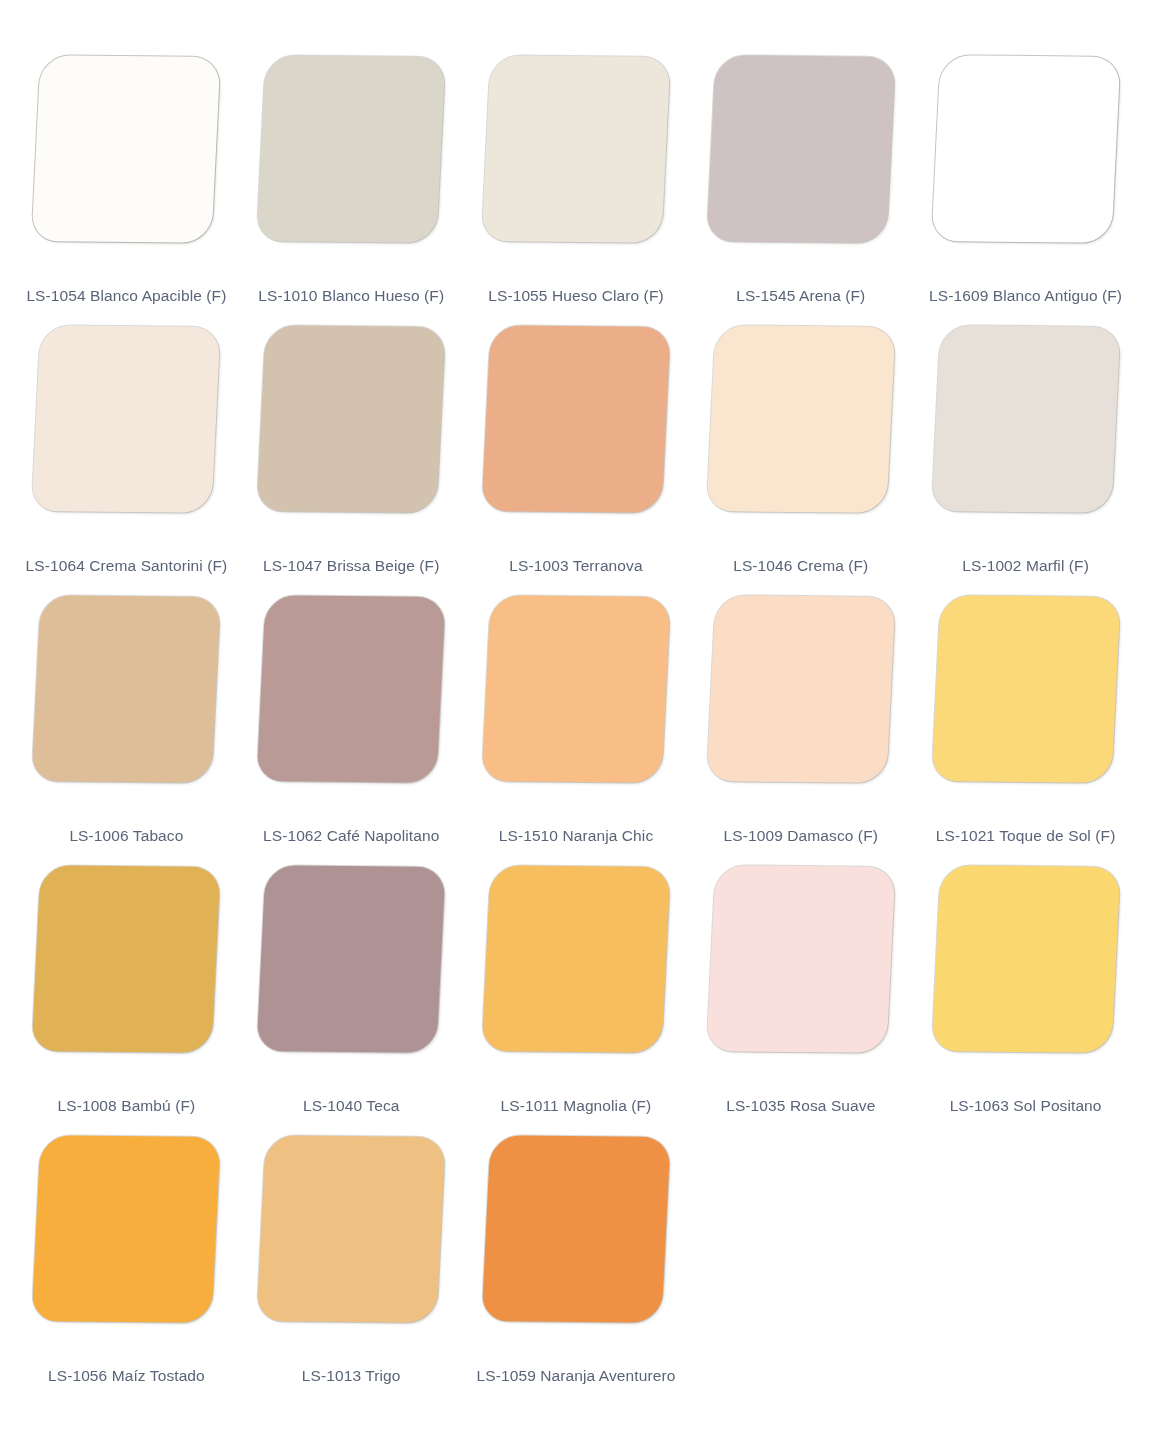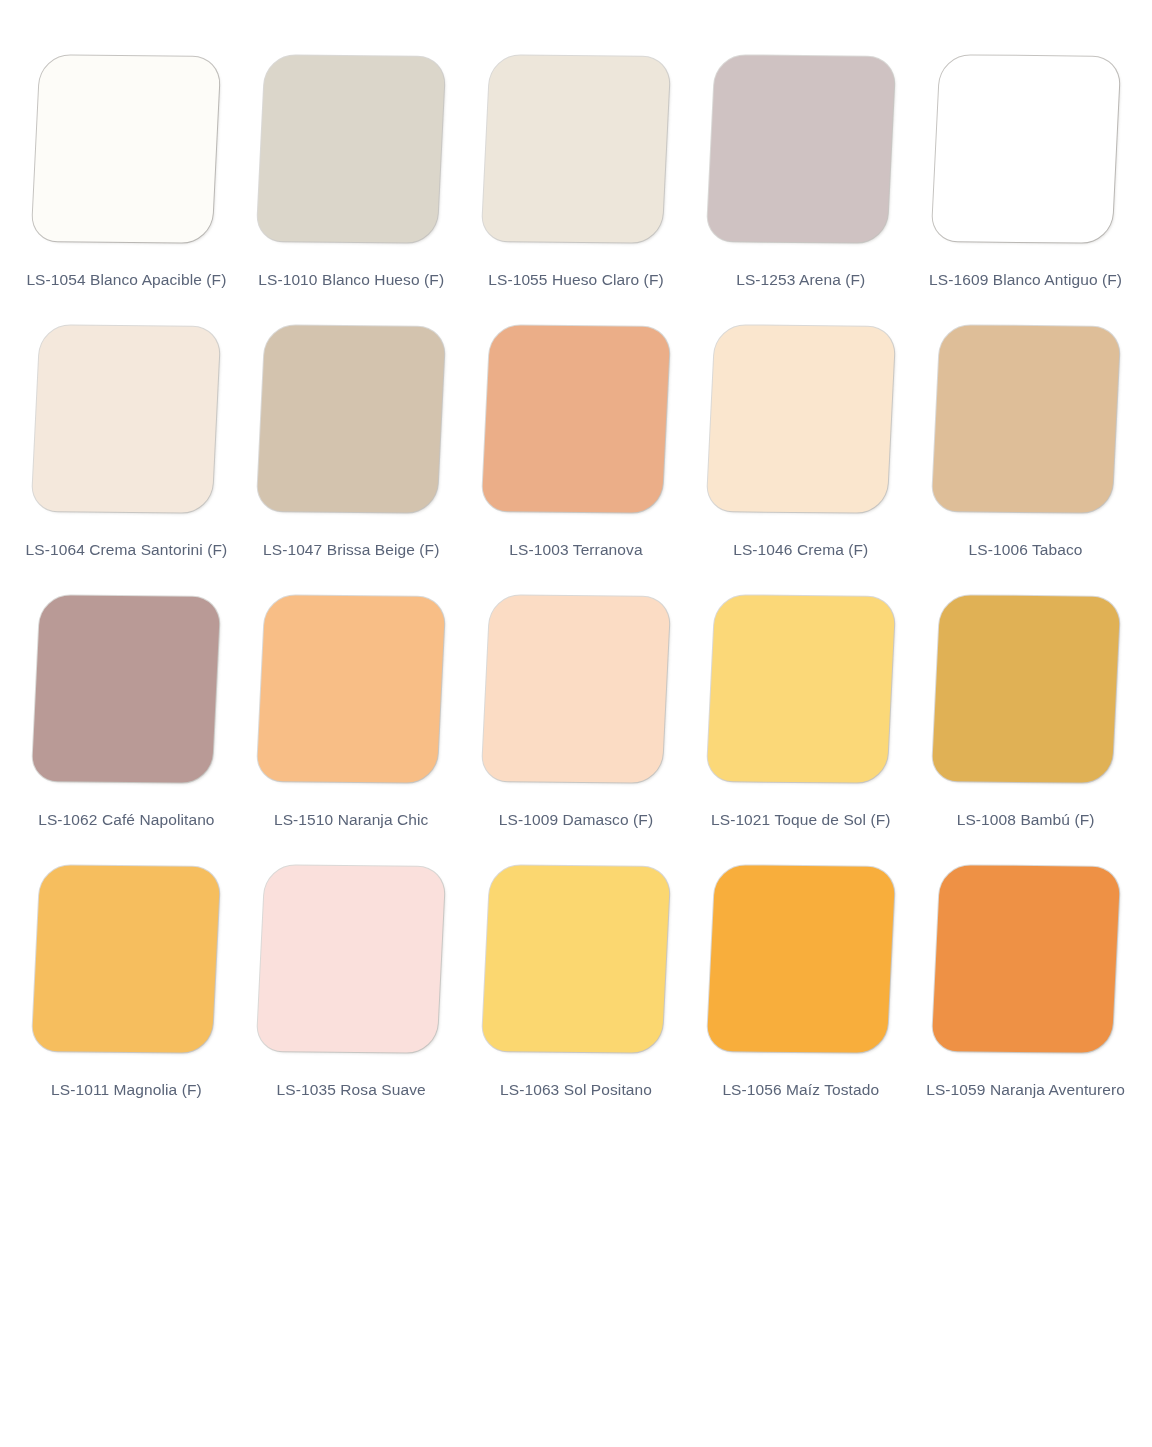--- a/index.html
+++ b/index.html
@@ -59,21 +59,21 @@
   }
 
   
   .chip.pale {
     box-shadow:
       0 0 0 1px rgba(150, 146, 140, 0.55),
       2px 2px 3px -1px rgba(120, 116, 110, 0.28);
   }
 
   .swatch-label {
-    margin-top: 22px;
+    margin-top: 38px;
     font-size: 15.5px;
     line-height: 1.25;
     letter-spacing: 0.1px;
     color: #5a6478;
     text-align: right;
     white-space: nowrap;
     font-family: "Liberation Sans", "DejaVu Sans", sans-serif;
   }
 </style>
 </head>
@@ -96,21 +96,21 @@
       <div class="swatch-cell">
         <div class="chip-wrap">
           <div class="chip" style="background: rgb(237, 230, 218);"></div>
         </div>
         <div class="swatch-label">LS-1055 Hueso Claro (F)</div>
       </div>
       <div class="swatch-cell">
         <div class="chip-wrap">
           <div class="chip" style="background: rgb(207, 194, 194);"></div>
         </div>
-        <div class="swatch-label">LS-1253 Arena (F)</div>
+        <div class="swatch-label">LS-1545 Arena (F)</div>
       </div>
       <div class="swatch-cell">
         <div class="chip-wrap">
           <div class="chip pale" style="background: rgb(255, 255, 255);"></div>
         </div>
         <div class="swatch-label">LS-1609 Blanco Antiguo (F)</div>
       </div>
       <div class="swatch-cell">
         <div class="chip-wrap">
           <div class="chip" style="background: rgb(244, 232, 220);"></div>
@@ -130,20 +130,26 @@
         <div class="swatch-label">LS-1003 Terranova</div>
       </div>
       <div class="swatch-cell">
         <div class="chip-wrap">
           <div class="chip" style="background: rgb(250, 230, 206);"></div>
         </div>
         <div class="swatch-label">LS-1046 Crema (F)</div>
       </div>
       <div class="swatch-cell">
         <div class="chip-wrap">
+          <div class="chip" style="background: rgb(230, 224, 216);"></div>
+        </div>
+        <div class="swatch-label">LS-1002 Marfil (F)</div>
+      </div>
+      <div class="swatch-cell">
+        <div class="chip-wrap">
           <div class="chip" style="background: rgb(222, 190, 152);"></div>
         </div>
         <div class="swatch-label">LS-1006 Tabaco</div>
       </div>
       <div class="swatch-cell">
         <div class="chip-wrap">
           <div class="chip" style="background: rgb(185, 154, 150);"></div>
         </div>
         <div class="swatch-label">LS-1062 Café Napolitano</div>
       </div>
@@ -166,20 +172,26 @@
         <div class="swatch-label">LS-1021 Toque de Sol (F)</div>
       </div>
       <div class="swatch-cell">
         <div class="chip-wrap">
           <div class="chip" style="background: rgb(224, 177, 85);"></div>
         </div>
         <div class="swatch-label">LS-1008 Bambú (F)</div>
       </div>
       <div class="swatch-cell">
         <div class="chip-wrap">
+          <div class="chip" style="background: rgb(174, 146, 148);"></div>
+        </div>
+        <div class="swatch-label">LS-1040 Teca</div>
+      </div>
+      <div class="swatch-cell">
+        <div class="chip-wrap">
           <div class="chip" style="background: rgb(246, 190, 94);"></div>
         </div>
         <div class="swatch-label">LS-1011 Magnolia (F)</div>
       </div>
       <div class="swatch-cell">
         <div class="chip-wrap">
           <div class="chip" style="background: rgb(250, 224, 220);"></div>
         </div>
         <div class="swatch-label">LS-1035 Rosa Suave</div>
       </div>
@@ -187,20 +199,26 @@
         <div class="chip-wrap">
           <div class="chip" style="background: rgb(251, 215, 112);"></div>
         </div>
         <div class="swatch-label">LS-1063 Sol Positano</div>
       </div>
       <div class="swatch-cell">
         <div class="chip-wrap">
           <div class="chip" style="background: rgb(248, 174, 60);"></div>
         </div>
         <div class="swatch-label">LS-1056 Maíz Tostado</div>
+      </div>
+      <div class="swatch-cell">
+        <div class="chip-wrap">
+          <div class="chip" style="background: rgb(238, 193, 130);"></div>
+        </div>
+        <div class="swatch-label">LS-1013 Trigo</div>
       </div>
       <div class="swatch-cell">
         <div class="chip-wrap">
           <div class="chip" style="background: rgb(238, 145, 69);"></div>
         </div>
         <div class="swatch-label">LS-1059 Naranja Aventurero</div>
       </div>
     </div>
 </div>
 

